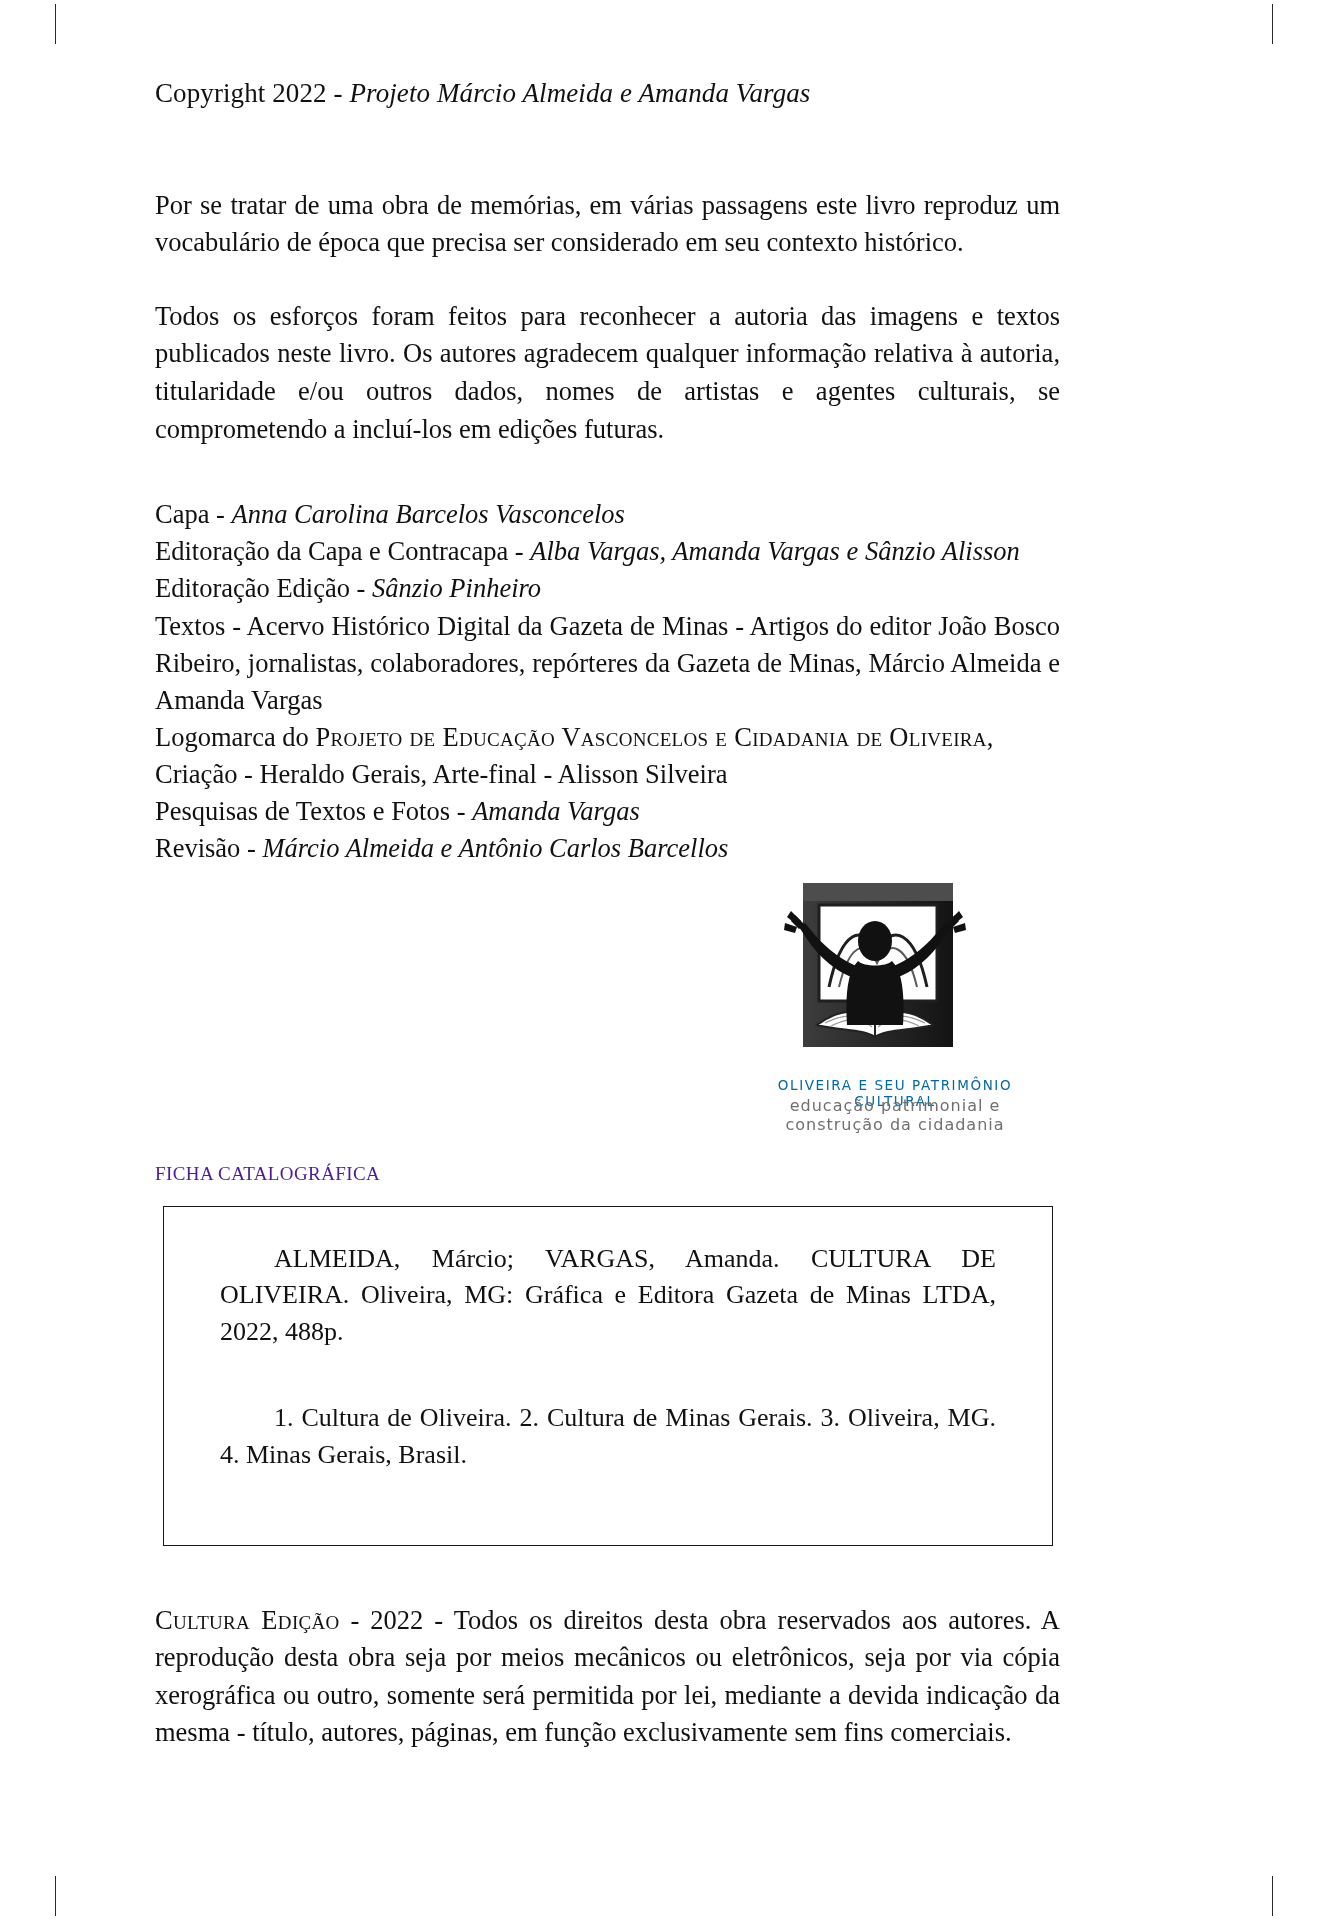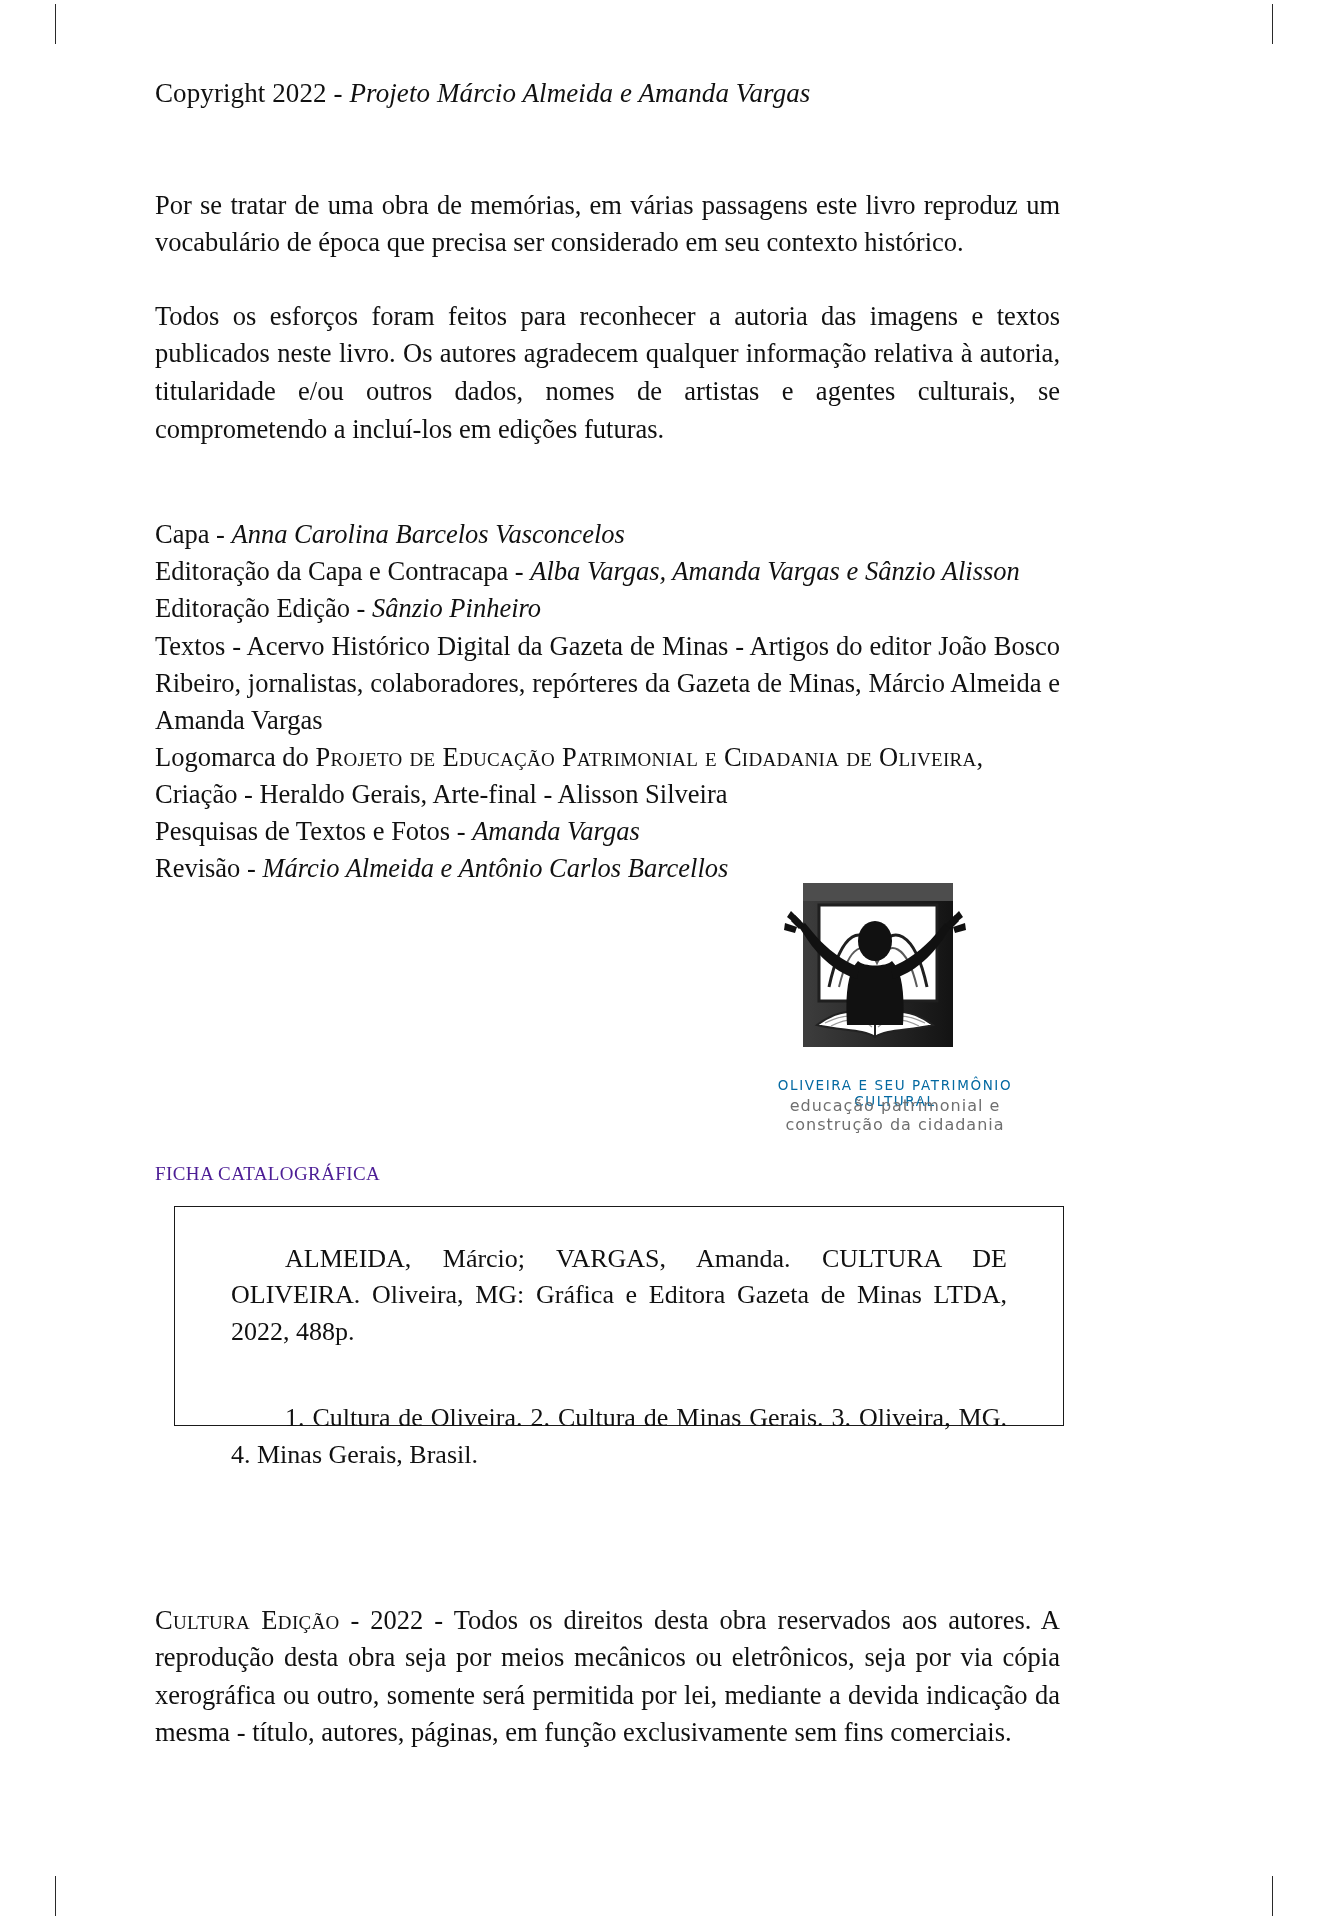--- a/index.html
+++ b/index.html
@@ -49,21 +49,20 @@
     text-align: justify;
     margin: 0;
   }
   .gap-1 { height: 76px; }
   .gap-2 { height: 36px; }
   .gap-3 { height: 48px; }
 
   .credits {
     font-size: 26.5px;
     line-height: 1.40;
-    margin-top: 20px;
   }
   .credits .row { white-space: normal; }
   .credits .ital { font-style: italic; }
   .credits .just {
     text-align: justify;
     text-align-last: left;
   }
   .smallcaps {
     font-variant: small-caps;
     letter-spacing: 0.3px;
@@ -104,24 +103,24 @@
   .ficha-label {
     position: absolute;
     left: 155px;
     top: 1163px;
     font-size: 19px;
     letter-spacing: 0.4px;
     color: #4c1d95;
   }
   .ficha-box {
     position: absolute;
-    left: 174px;
+    left: 163px;
     top: 1206px;
     width: 890px;
-    height: 220px;
+    height: 340px;
     border: 1.6px solid #1a1a1a;
     box-sizing: border-box;
     padding: 34px 56px 12px 56px;
   }
   .ficha-box p {
     margin: 0;
     font-size: 26px;
     line-height: 1.40;
     text-align: justify;
     text-indent: 54px;
@@ -173,21 +172,21 @@
       <span>Editoração da Capa e Contracapa - </span><span class="ital">Alba Vargas, Amanda Vargas e Sânzio Alisson</span>
     </div>
 
     <div class="row">
       <span>Editoração Edição - </span><span class="ital">Sânzio Pinheiro</span>
     </div>
 
     <div class="row just">Textos - Acervo Histórico Digital da Gazeta de Minas - Artigos do editor João Bosco Ribeiro, jornalistas, colaboradores, repórteres da Gazeta de Minas, Márcio Almeida e Amanda Vargas</div>
 
     <div class="row">
-      <span>Logomarca do </span><span class="smallcaps">Projeto de Educação Patrimonial e Cidadania de Oliveira</span><span>,</span>
+      <span>Logomarca do </span><span class="smallcaps">Projeto de Educação Vasconcelos e Cidadania de Oliveira</span><span>,</span>
     </div>
 
     <div class="row">Criação - Heraldo Gerais, Arte-final - Alisson Silveira</div>
 
     <div class="row">
       <span>Pesquisas de Textos e Fotos - </span><span class="ital">Amanda Vargas</span>
     </div>
 
     <div class="row">
       <span>Revisão - </span><span class="ital">Márcio Almeida e Antônio Carlos Barcellos</span>

